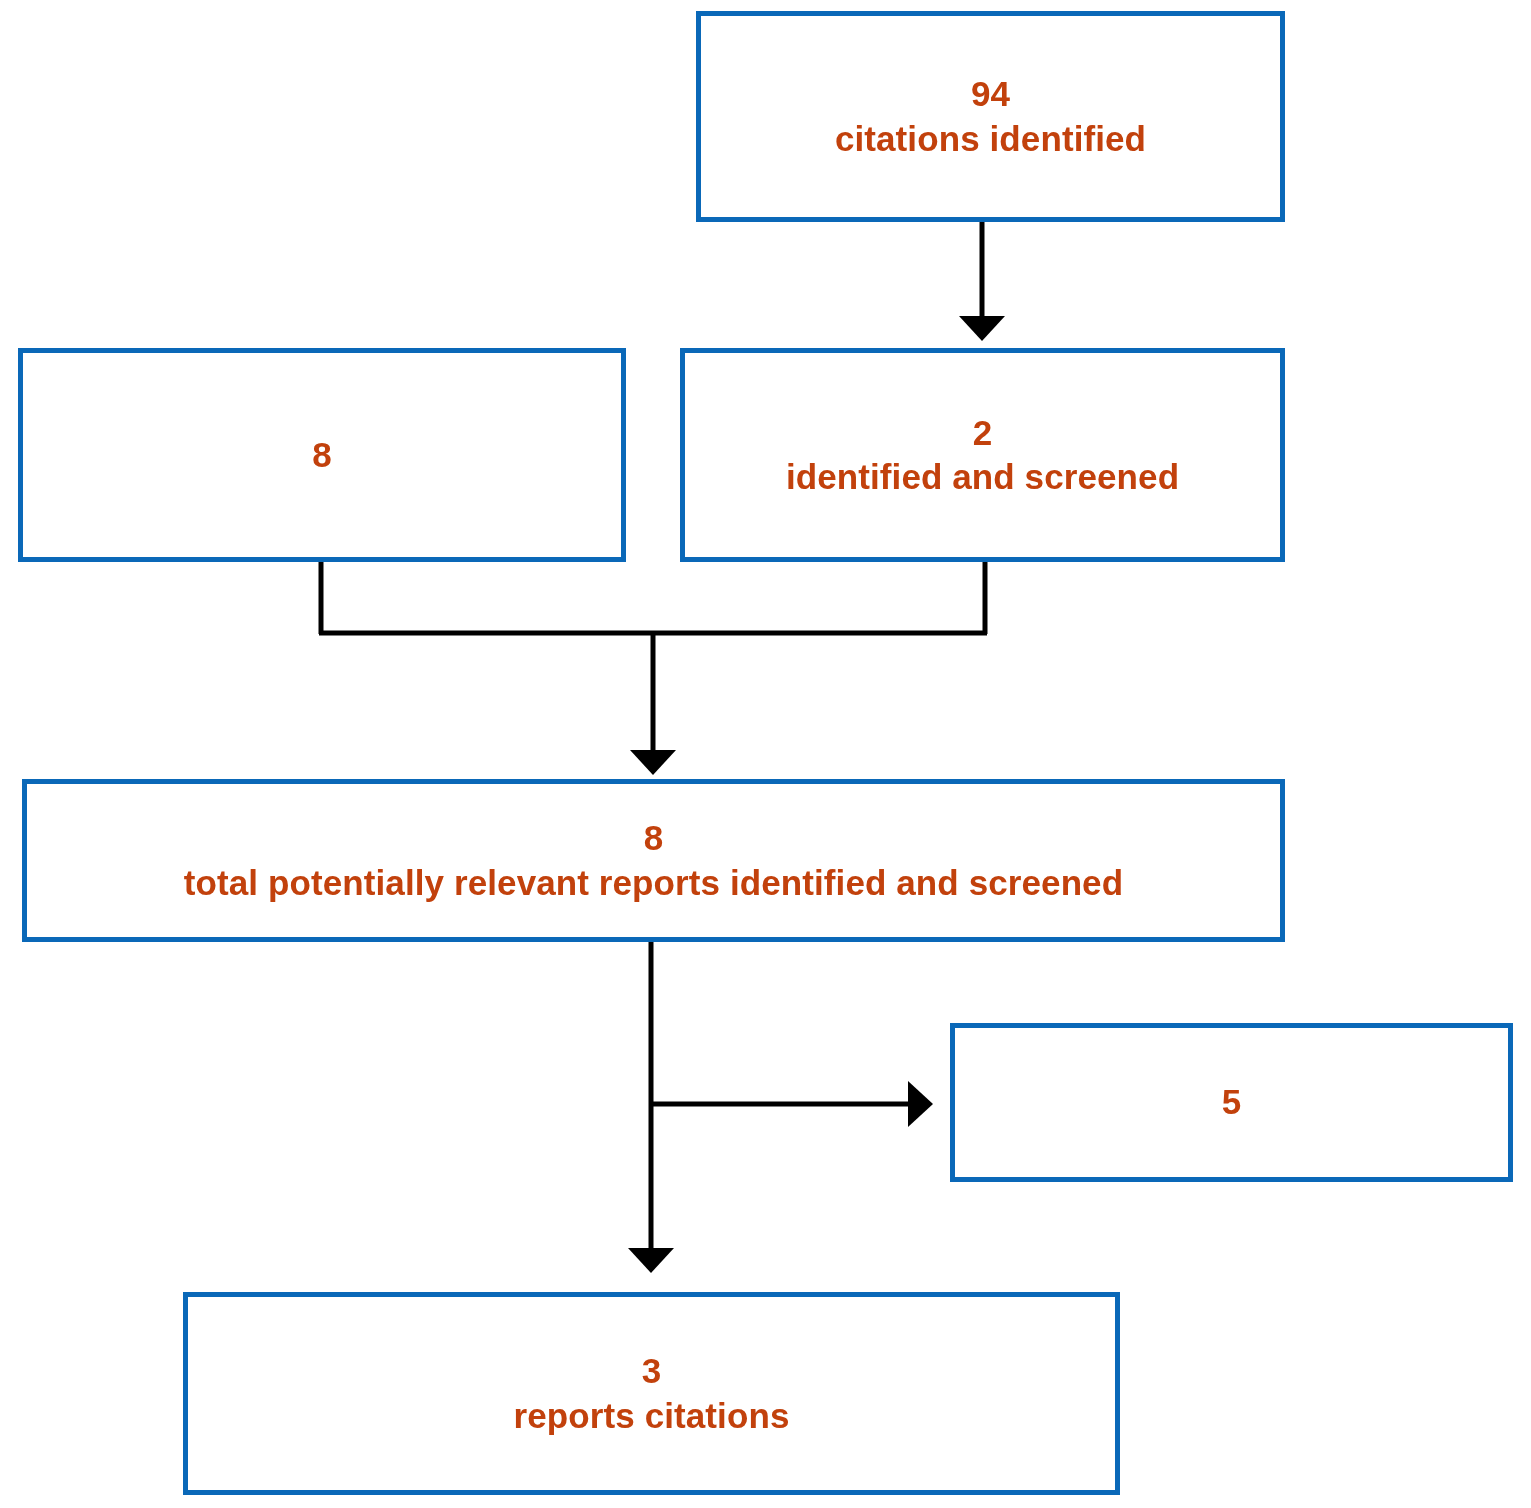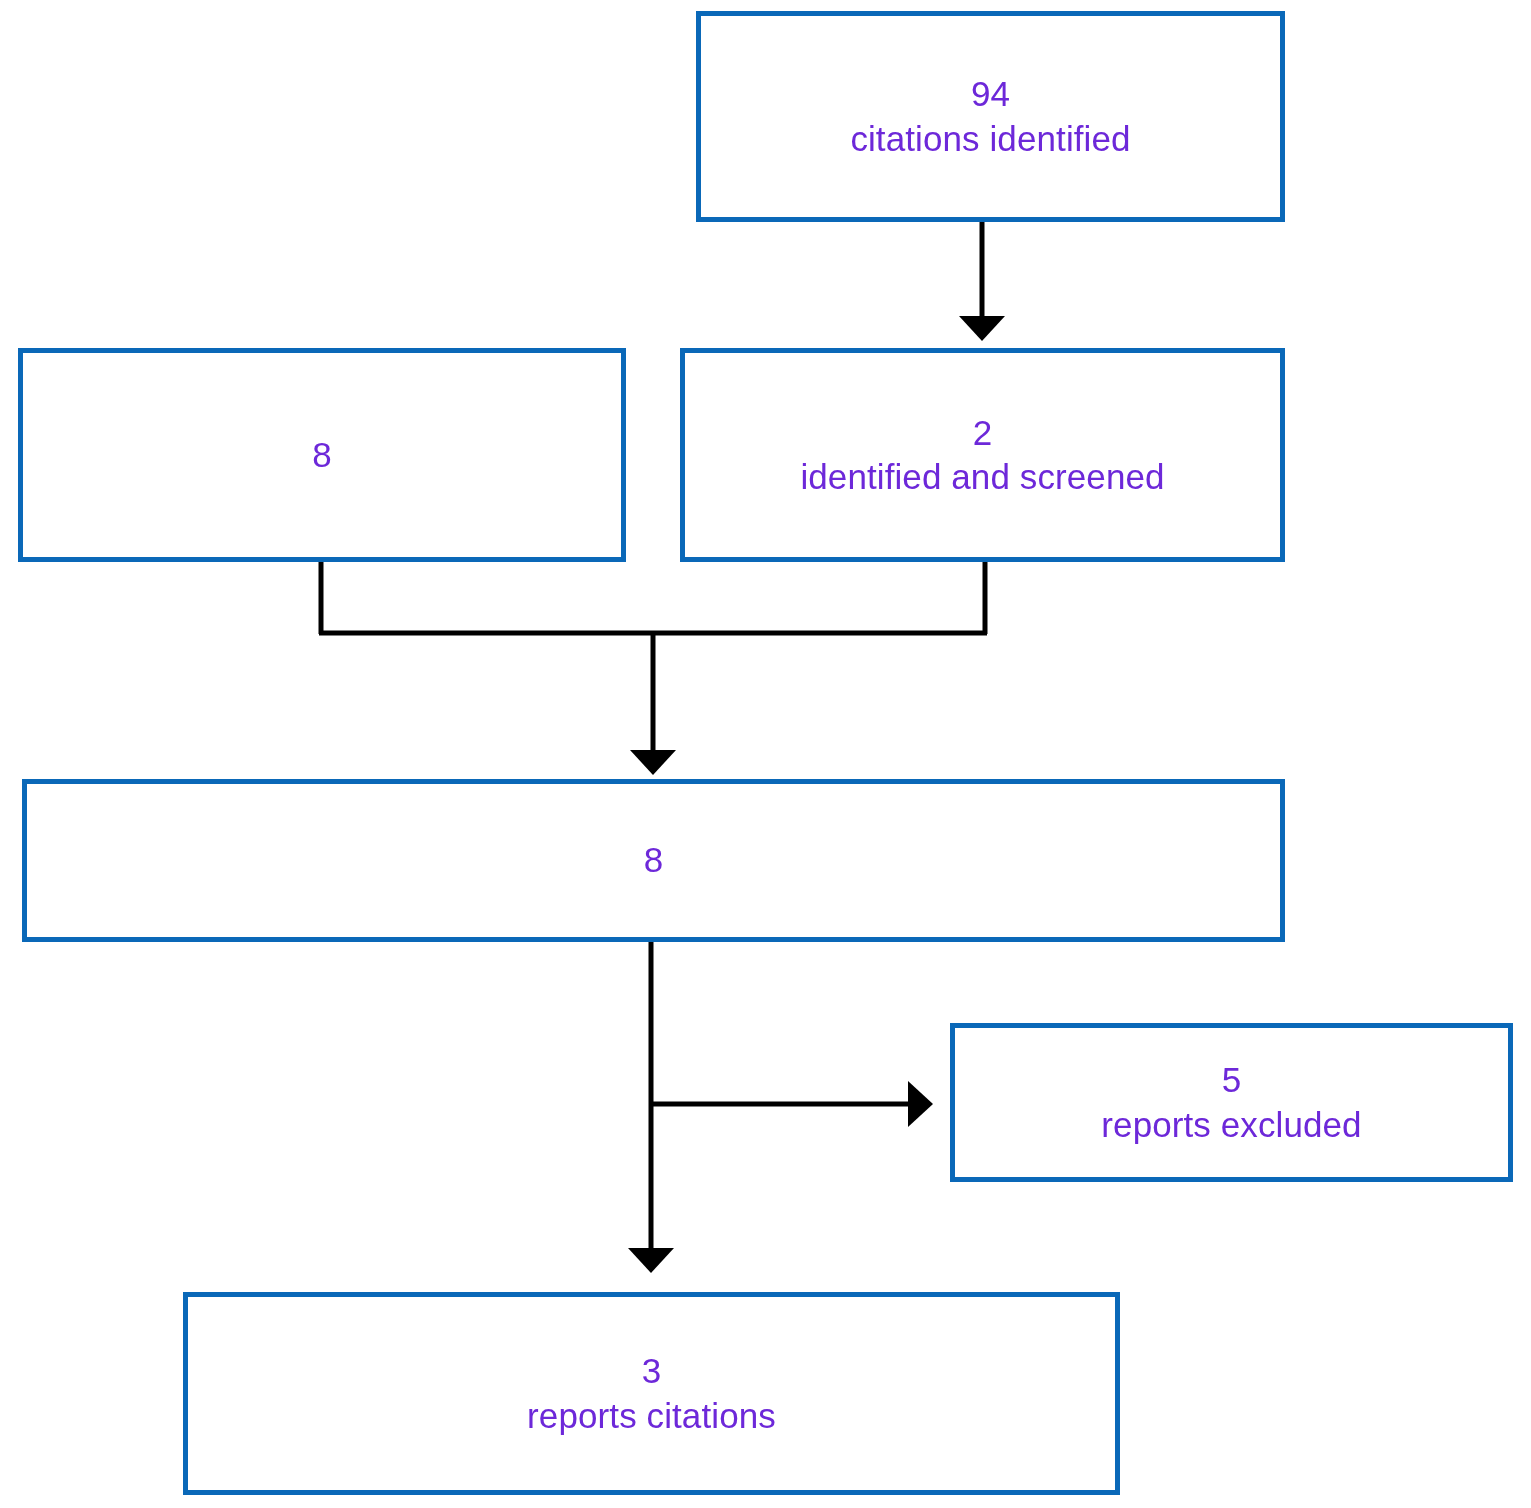--- a/index.html
+++ b/index.html
@@ -22,22 +22,23 @@
   .node {
     position: absolute;
     box-sizing: border-box;
     background: #ffffff;
     border: 5px solid var(--accent, #0a68b8);
     display: flex;
     flex-direction: column;
     align-items: center;
     justify-content: center;
     text-align: center;
-    color: #6d28d9;
+    color: #c2410c;
     z-index: 2;
+    font-weight: bold;
   }
   .node .line {
     display: block;
     font-size: 35px;
     line-height: 1.26;
     white-space: nowrap;
     letter-spacing: 0.1px;
   }
   
   #node-identified      { left: 696px;  top: 11px;   width: 589px; height: 211px; }
@@ -104,25 +105,25 @@
     <span class="line">8</span>
   </div>
 
   <div class="node" id="node-screened" style="--accent: #0a68b8;">
     <span class="line">2</span>
     <span class="line">identified and screened</span>
   </div>
 
   <div class="node" id="node-total-screened" style="--accent: #0a68b8;">
     <span class="line">8</span>
+    <span class="line">total potentially relevant reports identified and screened</span>
   </div>
 
   <div class="node" id="node-excluded" style="--accent: #0a68b8;">
     <span class="line">5</span>
-    <span class="line">reports excluded</span>
   </div>
 
   <div class="node" id="node-included" style="--accent: #0a68b8;">
     <span class="line">3</span>
     <span class="line">reports citations</span>
   </div>
 
 </div>
 
 </body></html>

